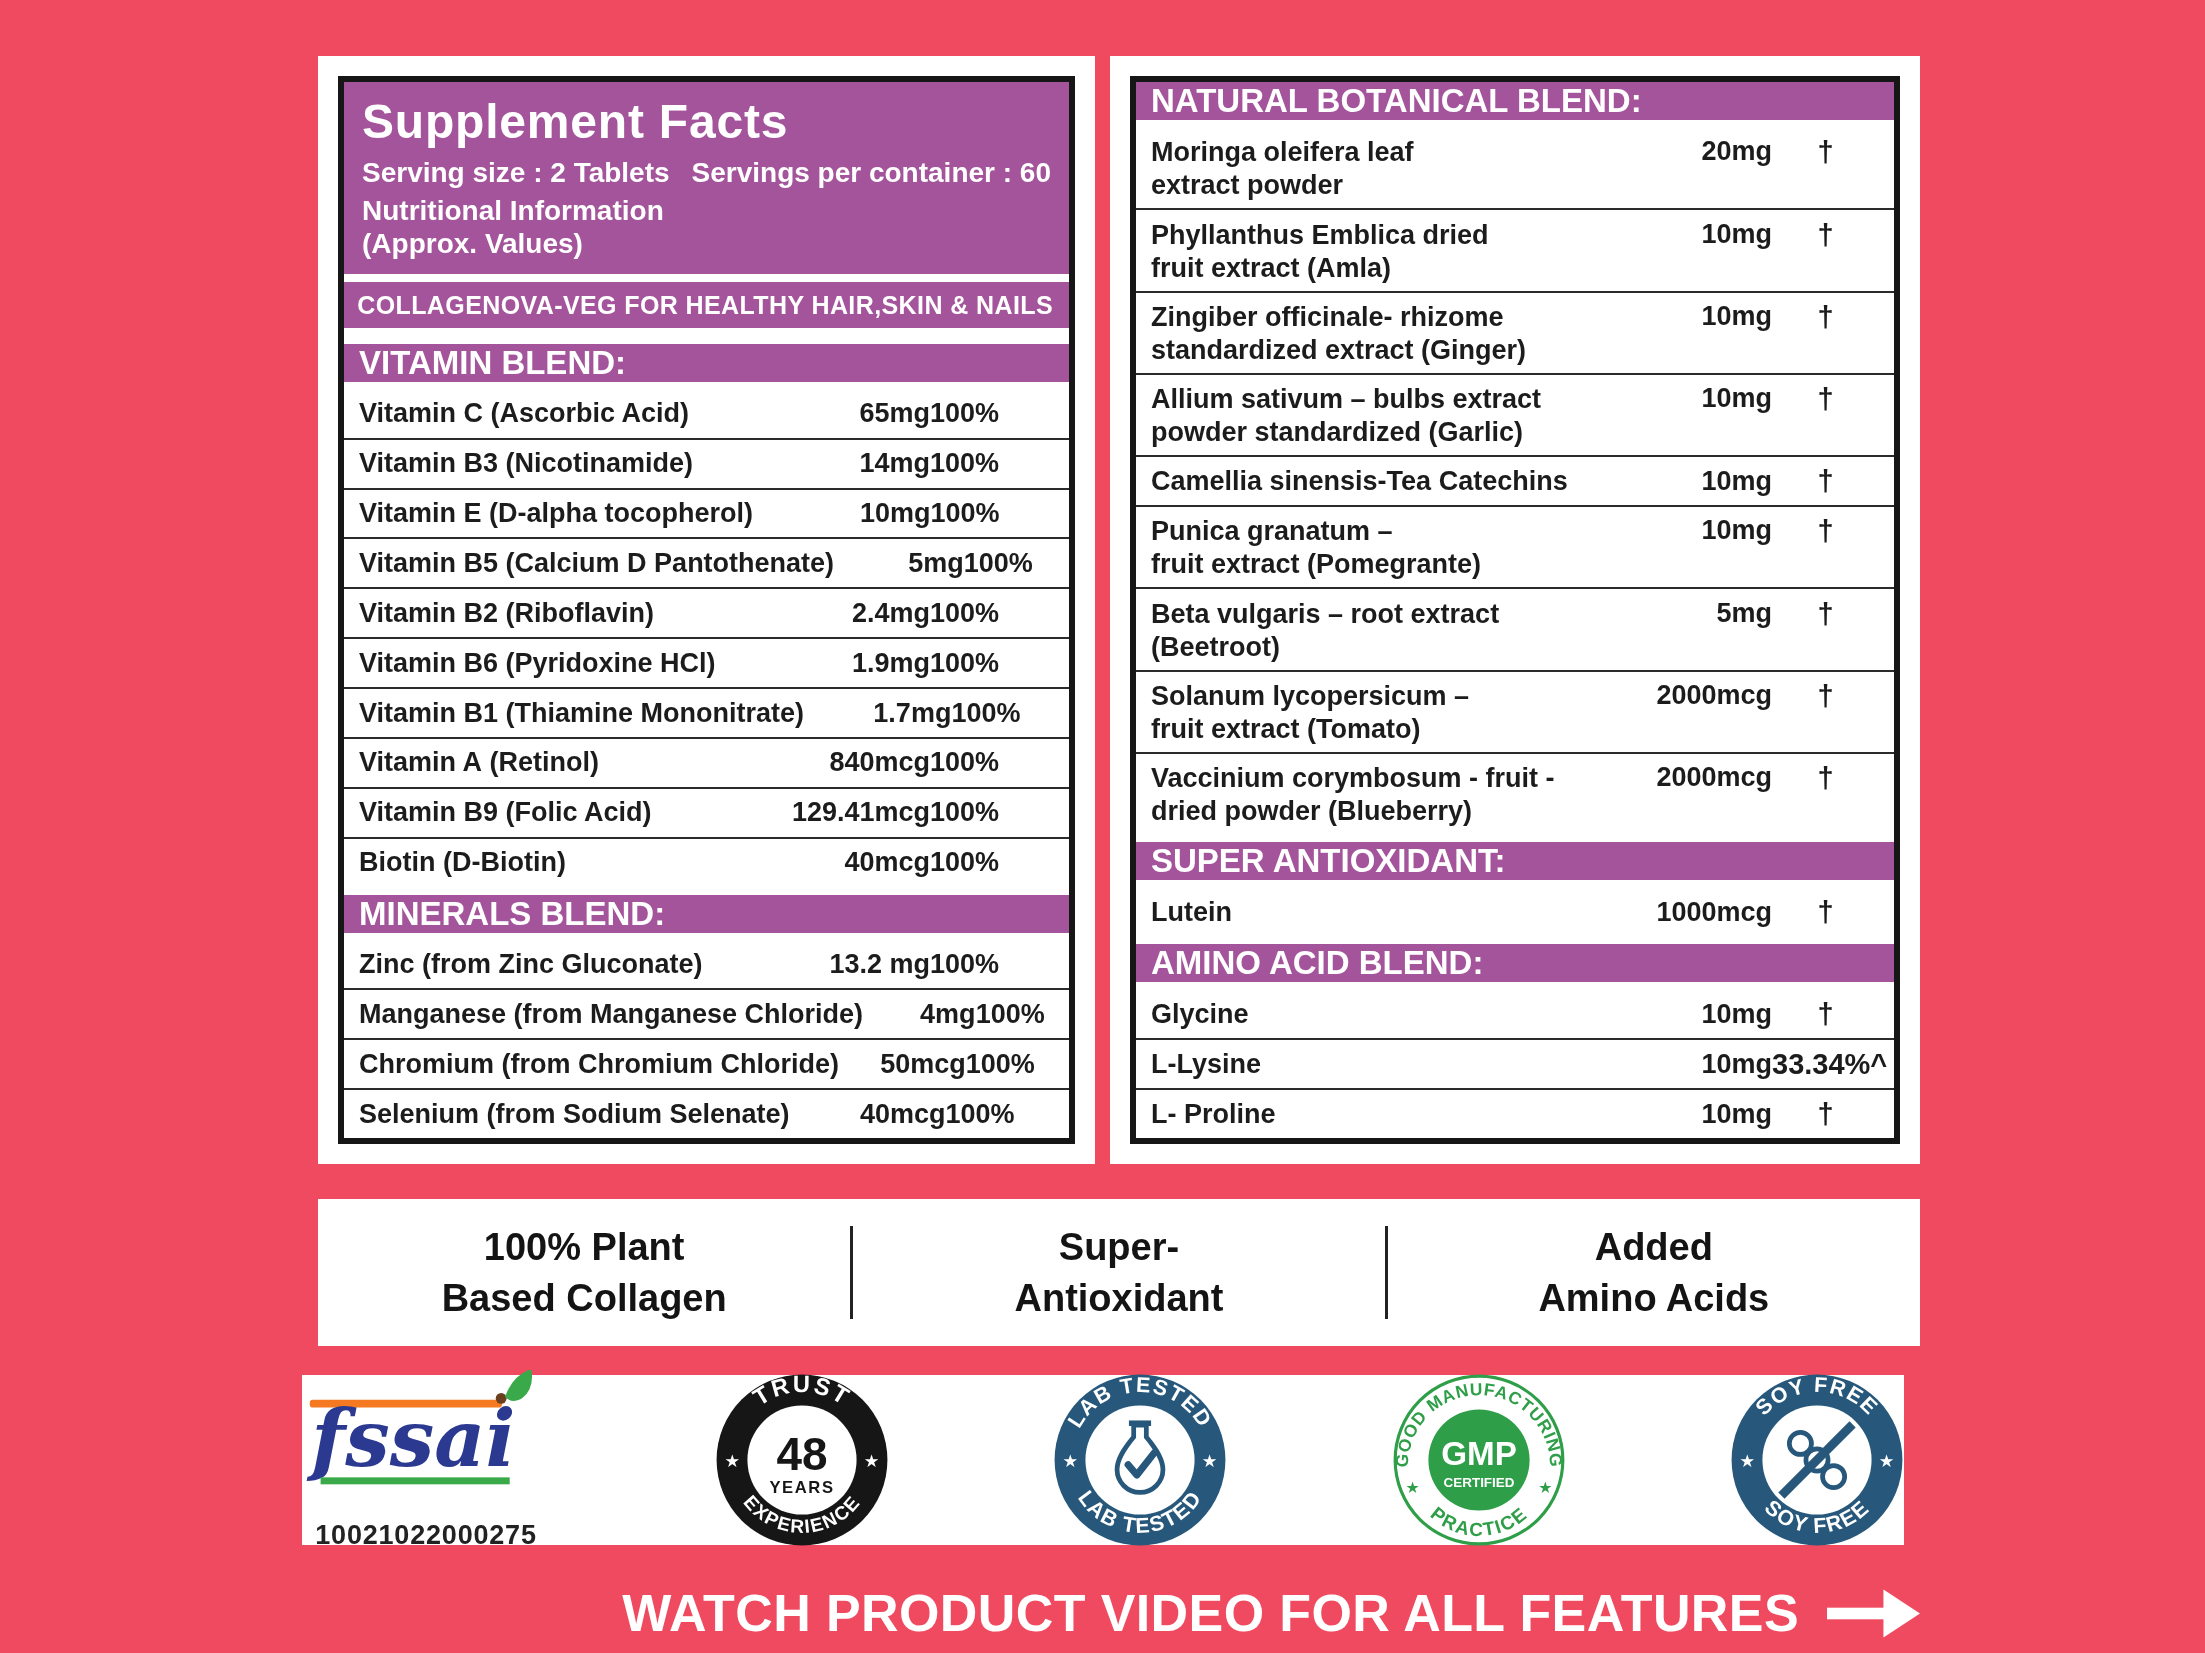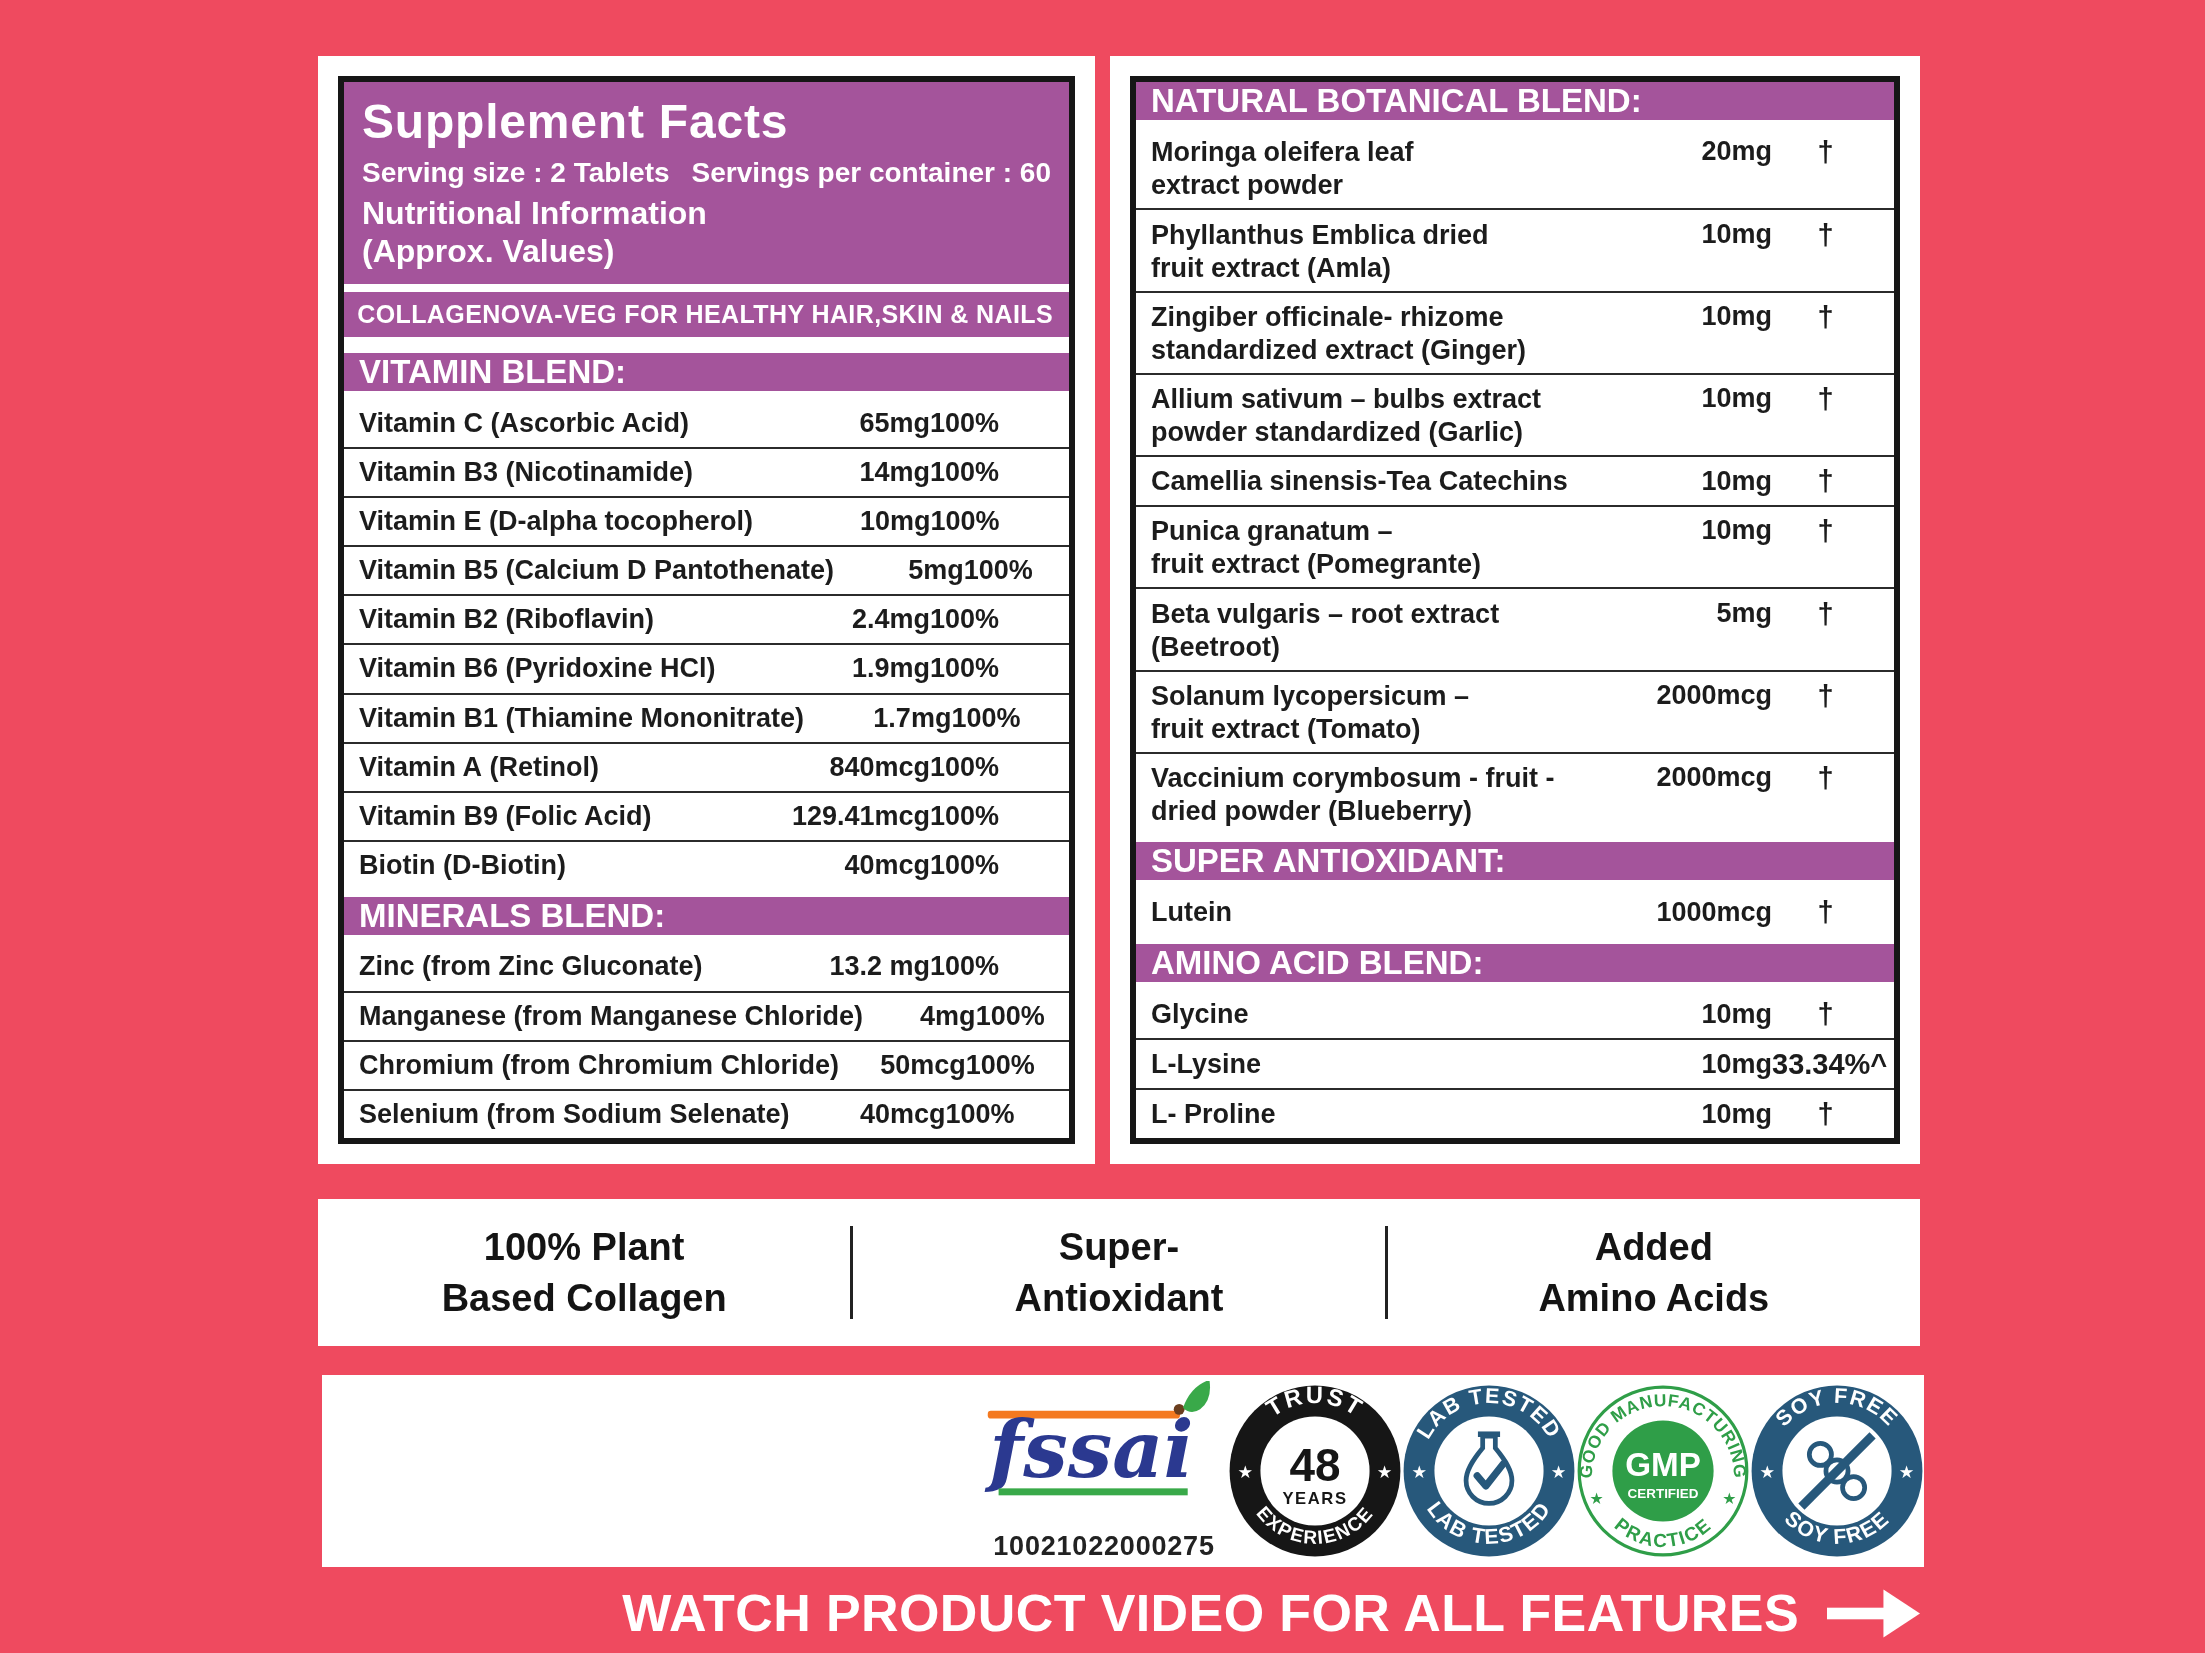--- a/index.html
+++ b/index.html
@@ -18,21 +18,21 @@
   .tbl{position:absolute;left:20px;top:20px;right:20px;bottom:20px;
        border:6.6px solid #161616;display:flex;flex-direction:column;overflow:hidden;background:#fff}
 
   
   .sfhead{background:var(--purple);color:#fff;padding:11.6px 18px 13.2px}
   .sftitle{font-size:48px;font-weight:800;letter-spacing:0.8px}
   .sfrow1{display:flex;justify-content:space-between;align-items:flex-end;margin-top:8.3px}
   .sfrow1 .l{font-size:28px;font-weight:700}
   .sfrow1 .r{font-size:28px;font-weight:700}
   .sfrow2{display:flex;justify-content:space-between;margin-top:5px}
-  .nutri{font-size:32px;font-weight:700;line-height:1.2}
+  .nutri{font-size:28px;font-weight:700;line-height:1.2}
   .cols{display:flex;gap:28px;align-items:flex-end}
   .colh{font-size:20.7px;font-weight:700;line-height:1.15;text-align:right}
 
   
   .band{background:var(--purple);color:#fff;font-weight:800;font-size:33px;
         padding:0 15px;border-top:8.3px solid #fff;border-bottom:8.3px solid #fff;flex:none}
   .band.product{font-size:25px;font-weight:700;letter-spacing:0.4px;padding:8.3px 13.2px}
   .band.nogap-top{border-top:none}
 
   
@@ -51,22 +51,22 @@
   .row.r2{flex:3;align-items:flex-start;padding-top:8.3px}
 
   
   #features{position:absolute;left:318px;top:1199px;width:1602px;height:147px;background:#fff;
             display:flex;align-items:stretch}
   .feat{flex:1;display:flex;flex-direction:column;justify-content:center;text-align:center;
         font-size:38px;font-weight:600;line-height:1.32;color:#141414}
   .vdiv{width:2.5px;background:#222;height:93px;align-self:center}
 
   
-  #badges{position:absolute;left:322px;top:1375px;width:1602px;height:192px;background:#fff;
-          display:flex;align-items:center;justify-content:flex-end}
+  #badges{position:absolute;left:302px;top:1375px;width:1602px;height:170px;background:#fff;
+          display:flex;align-items:center;justify-content:space-between}
   .fssai-wrap{display:flex;flex-direction:column;align-items:center}
   .fssai-lic{font-size:27px;font-weight:600;letter-spacing:0.8px;color:#222;margin-top:19px}
 
   
   #watch{position:absolute;top:1576px;left:0;width:1920px;height:74px;display:flex;
          justify-content:flex-end;align-items:center;gap:28px;color:#fff;
          font-size:52px;font-weight:800;letter-spacing:0.4px;white-space:nowrap}
 </style>
 </head>
 <body>

